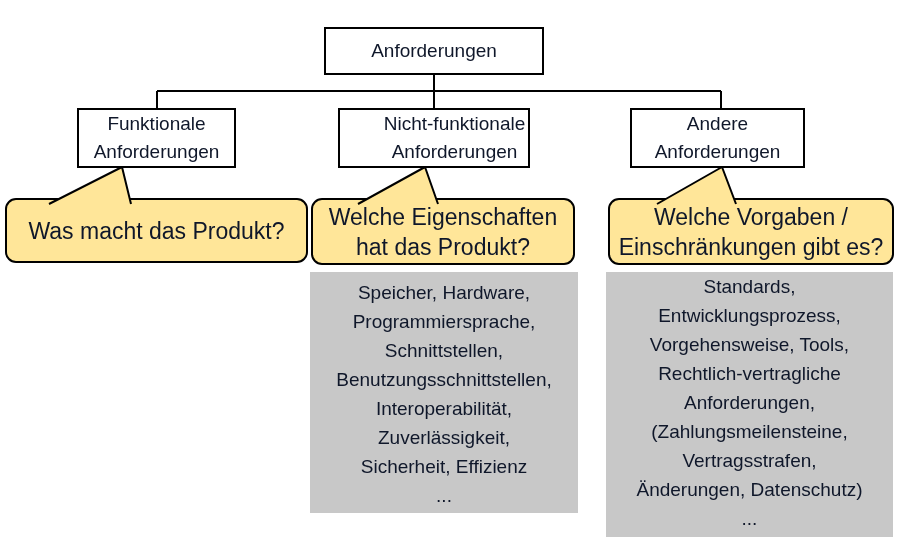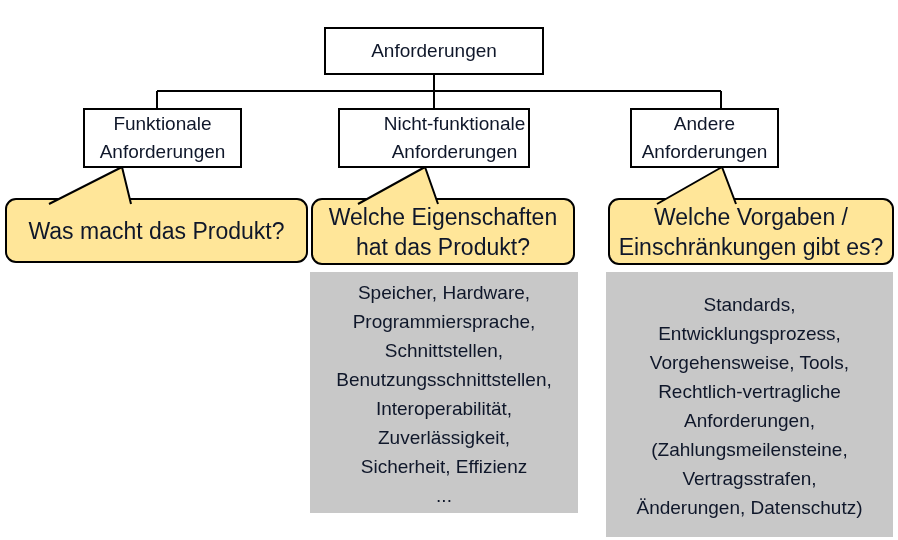--- a/index.html
+++ b/index.html
@@ -16,23 +16,23 @@
     background: var(--box-fill, #ffffff);
     border: 2px solid var(--line, #000);
     display: flex; align-items: center; justify-content: center;
     text-align: center;
     font-size: 19px; line-height: 28px;
     white-space: pre-line;
     z-index: 1;
     box-sizing: border-box;
   }
   .node.root   { left: 324px; top: 27px;  width: 220px; height: 48px; }
-  .node.child1 { left: 83px;  top: 108px; width: 159px; height: 60px; }
+  .node.child1 { left: 77px;  top: 108px; width: 159px; height: 60px; }
   .node.child2 { left: 338px; top: 108px; width: 192px; height: 60px; padding-left: 41px; }
-  .node.child3 { left: 630px; top: 108px; width: 149px; height: 60px; }
+  .node.child3 { left: 630px; top: 108px; width: 175px; height: 60px; }
 
   .bubble {
     position: absolute;
     background: var(--bubble-fill, #FFE699);
     border: 2px solid var(--line, #000);
     border-radius: 11px;
     display: flex; align-items: center; justify-content: center;
     text-align: center;
     font-size: 23px; line-height: 30px;
     white-space: pre-line;
@@ -47,21 +47,21 @@
     position: absolute;
     background: var(--examples-fill, #C8C8C8);
     display: flex; align-items: flex-start; justify-content: center;
     text-align: center;
     font-size: 19px; line-height: 29px;
     white-space: pre-line;
     z-index: 1;
     box-sizing: border-box;
   }
   .graybox.g2 { left: 310px; top: 272px; width: 268px; height: 241px; padding-top: 6px; }
-  .graybox.g3 { left: 606px; top: 272px; width: 287px; height: 265px; padding-top: 18px; }
+  .graybox.g3 { left: 606px; top: 272px; width: 287px; height: 265px; padding-top: 0; }
 
   svg.overlay {
     position: absolute; left: 0; top: 0;
     width: 898px; height: 540px;
     z-index: 3;
     pointer-events: none;
   }
   svg.overlay .conn { stroke: var(--line, #000); stroke-width: 2; fill: none; }
   svg.overlay .tail-fill { fill: var(--bubble-fill, #FFE699); stroke: none; }
   svg.overlay .tail-stroke { stroke: var(--line, #000); stroke-width: 2; fill: none; stroke-linejoin: round; }

